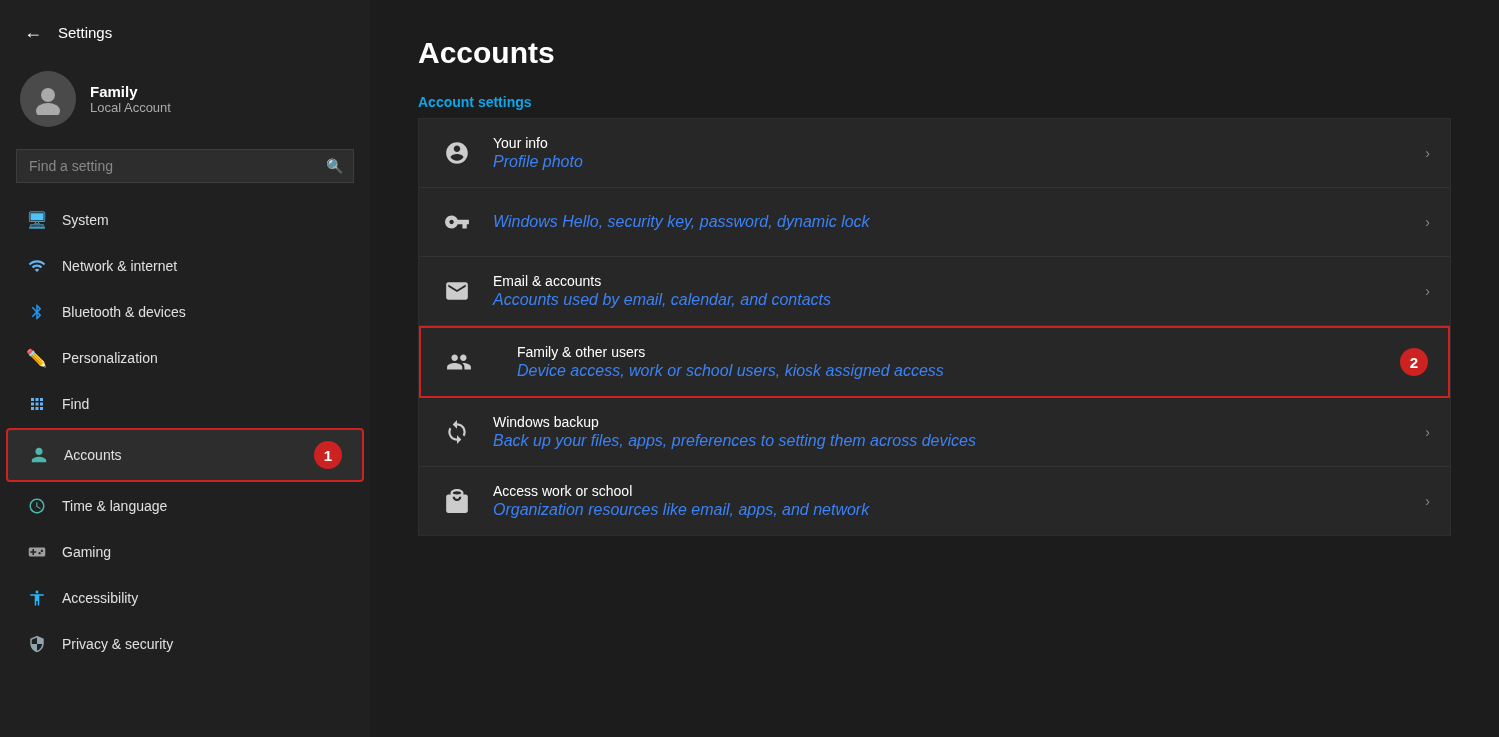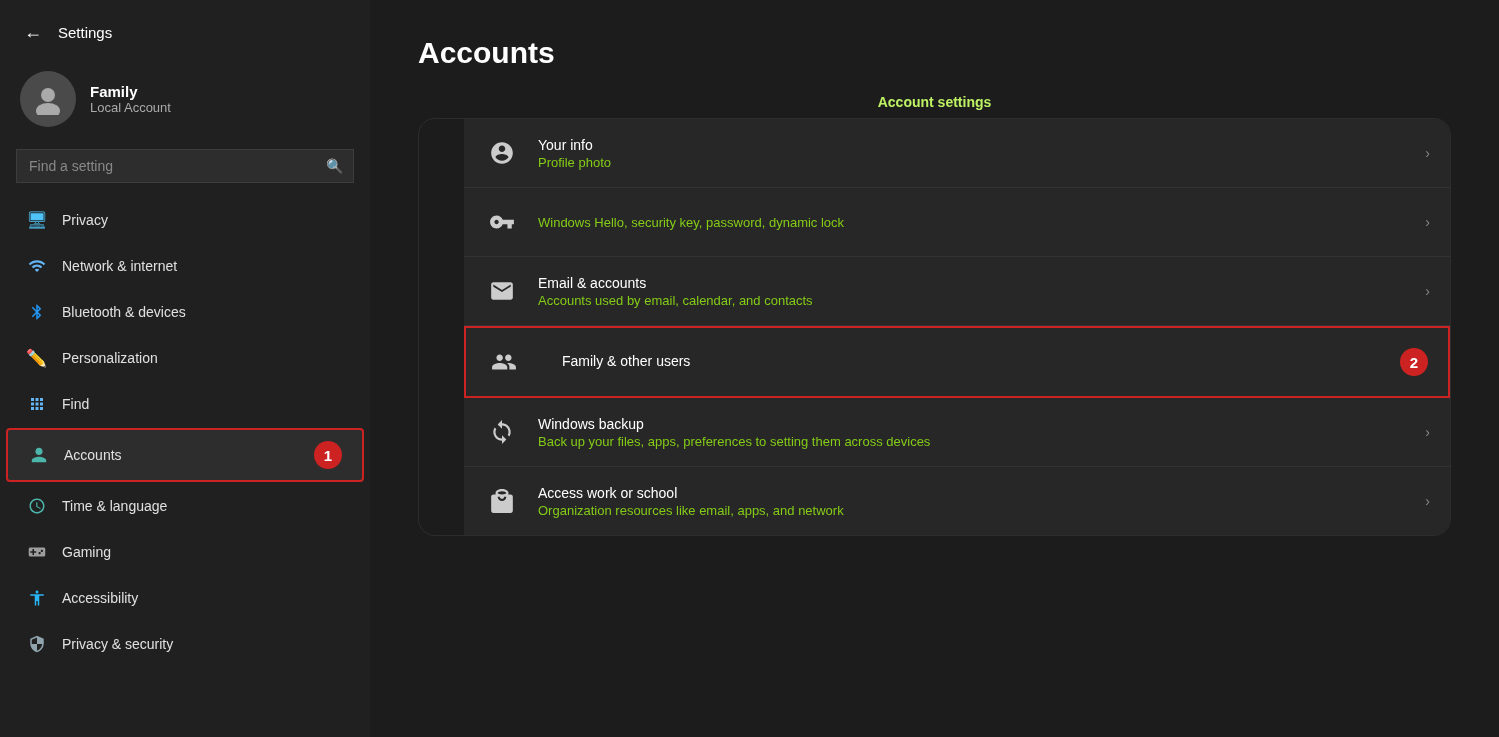--- a/index.html
+++ b/index.html
@@ -179,30 +179,28 @@
     .page-title {
       font-size: 30px;
       font-weight: 600;
       color: #ffffff;
       margin-bottom: 24px;
     }
 
     .section-label {
       font-size: 14px;
       font-weight: 600;
-      color: #bef264;
+      color: #0ea5e9;
       margin-bottom: 8px;
-      text-align: center;
     }
 
     .settings-list {
       border: 1px solid #2d2d2d;
-      border-radius: 17px;
+      border-radius: 0;
       overflow: hidden;
-      padding-left: 45px;
     }
 
     .setting-item {
       display: flex;
       align-items: center;
       padding: 16px 20px;
       background: #272727;
       border-bottom: 1px solid #333;
       cursor: pointer;
       gap: 18px;
@@ -232,22 +230,23 @@
     }
 
     .setting-name {
       font-size: 14px;
       font-weight: 500;
       color: #ffffff;
       margin-bottom: 2px;
     }
 
     .setting-desc {
-      font-size: 13px;
-      color: #84cc16;
+      font-size: 16px;
+      color: #3b82f6;
+      font-style: italic;
     }
 
     .setting-arrow {
       color: #888;
       font-size: 14px;
     }
 
     
     .badge {
       width: 28px;
@@ -285,21 +284,21 @@
     </div>
   </div>
 
   <div class="search-box">
     <input class="search-input" type="text" placeholder="Find a setting" style="">
     <span class="search-icon-wrap">🔍</span>
   </div>
 
   <div class="nav-item">
     <span class="nav-icon icon-system">🖥</span>
-    <span>Privacy</span>
+    <span>System</span>
   </div>
   <div class="nav-item">
     <span class="nav-icon icon-network">
       <svg width="18" height="18" viewBox="0 0 24 24" fill="#64b5f6">
           <path d="M1 9l2 2c4.97-4.97 13.03-4.97 18 0l2-2C16.93 2.93 7.08 2.93 1 9zm8 8l3 3 3-3c-1.65-1.66-4.34-1.66-6 0zm-4-4l2 2c2.76-2.76 7.24-2.76 10 0l2-2C15.14 9.14 8.87 9.14 5 13z"></path>
         </svg>
     </span>
     <span>Network &amp; internet</span>
   </div>
   <div class="nav-item">
@@ -414,20 +413,21 @@
     </div>
 
     <div class="setting-item highlighted" style="position:relative;gap:40px;">
       <div class="setting-icon">
         <svg width="26" height="26" viewBox="0 0 24 24" fill="#ccc">
             <path d="M16 11c1.66 0 2.99-1.34 2.99-3S17.66 5 16 5c-1.66 0-3 1.34-3 3s1.34 3 3 3zm-8 0c1.66 0 2.99-1.34 2.99-3S9.66 5 8 5C6.34 5 5 6.34 5 8s1.34 3 3 3zm0 2c-2.33 0-7 1.17-7 3.5V19h14v-2.5c0-2.33-4.67-3.5-7-3.5zm8 0c-.29 0-.62.02-.97.05 1.16.84 1.97 1.97 1.97 3.45V19h6v-2.5c0-2.33-4.67-3.5-7-3.5z"></path>
           </svg>
       </div>
       <div class="setting-text">
         <div class="setting-name">Family &amp; other users</div>
+        <div class="setting-desc">Device access, work or school users, kiosk assigned access</div>
       </div>
       <div class="badge">2</div>
     </div>
 
     <div class="setting-item">
       <div class="setting-icon">
         <svg width="26" height="26" viewBox="0 0 24 24" fill="#ccc">
             <path d="M12 4V1L8 5l4 4V6c3.31 0 6 2.69 6 6 0 1.01-.25 1.97-.7 2.8l1.46 1.46C19.54 15.03 20 13.57 20 12c0-4.42-3.58-8-8-8zm0 14c-3.31 0-6-2.69-6-6 0-1.01.25-1.97.7-2.8L5.24 7.74C4.46 8.97 4 10.43 4 12c0 4.42 3.58 8 8 8v3l4-4-4-4v3z"></path>
           </svg>
       </div>

